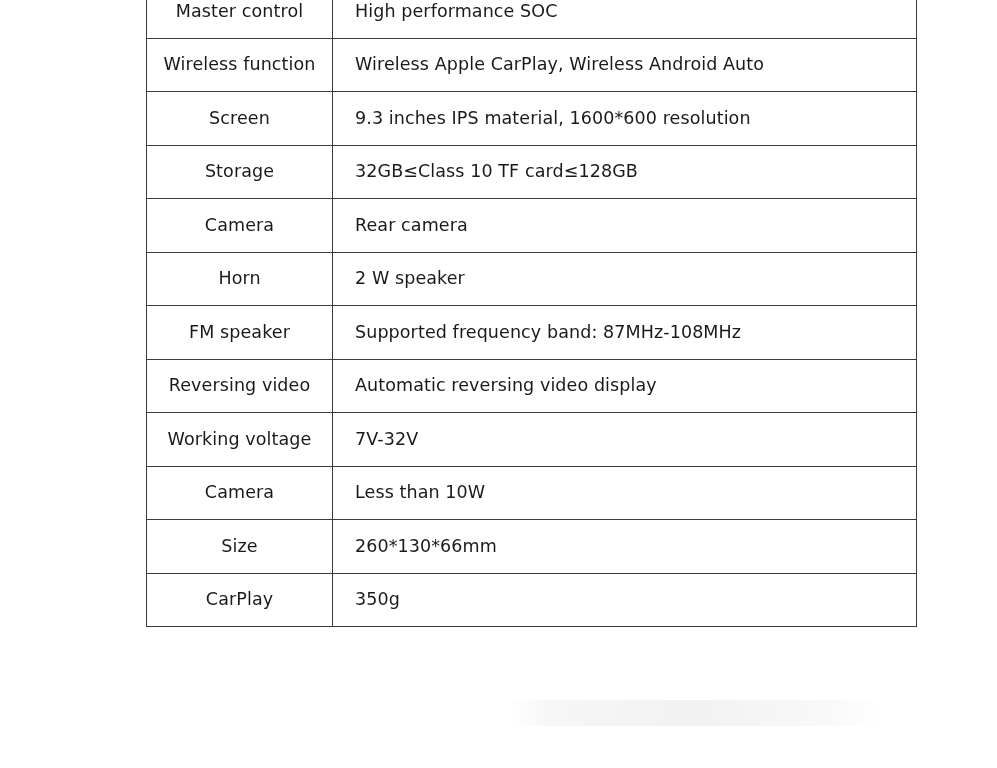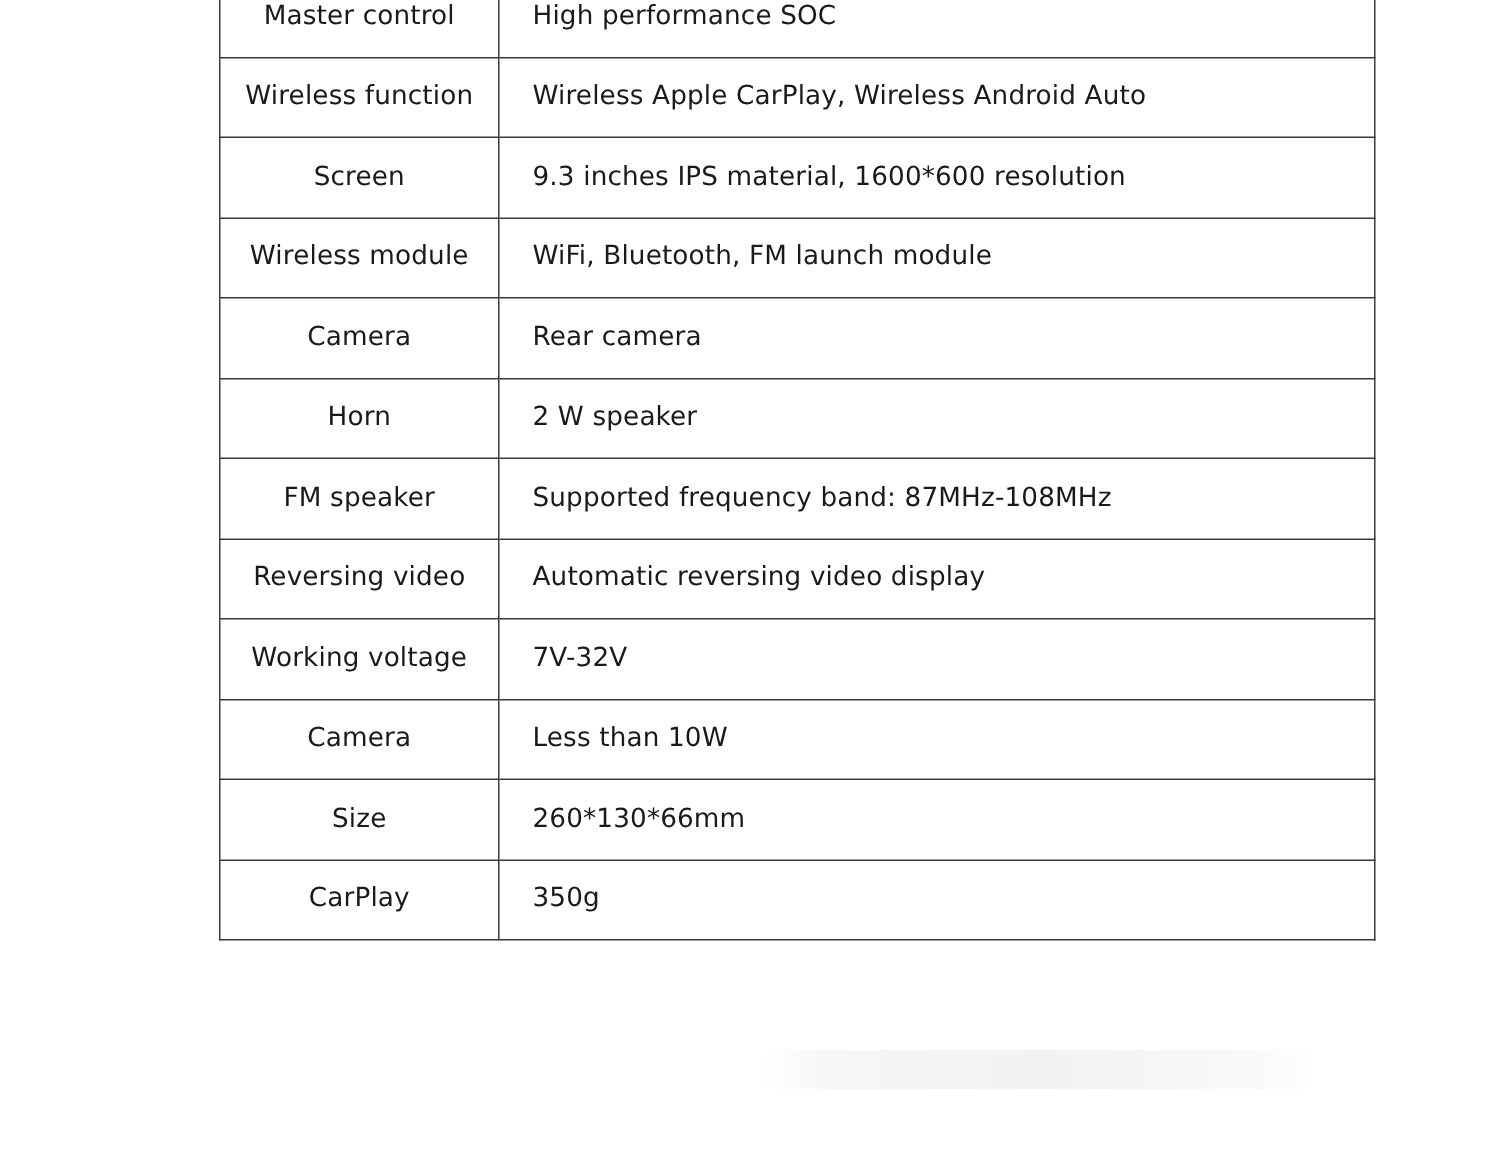--- a/index.html
+++ b/index.html
@@ -75,22 +75,22 @@
       </tr>
       <tr>
         <td class="label">Wireless function</td>
         <td class="value">Wireless Apple CarPlay, Wireless Android Auto</td>
       </tr>
       <tr>
         <td class="label">Screen</td>
         <td class="value">9.3 inches IPS material,  1600*600 resolution</td>
       </tr>
       <tr>
-        <td class="label">Wireless module</td>
-        <td class="value">WiFi, Bluetooth, FM launch module</td>
+        <td class="label">Storage</td>
+        <td class="value">32GB≤Class 10 TF card≤128GB</td>
       </tr>
       <tr>
         <td class="label">Camera</td>
         <td class="value">Rear camera</td>
       </tr>
       <tr>
         <td class="label">Horn</td>
         <td class="value">2 W speaker</td>
       </tr>
       <tr>

